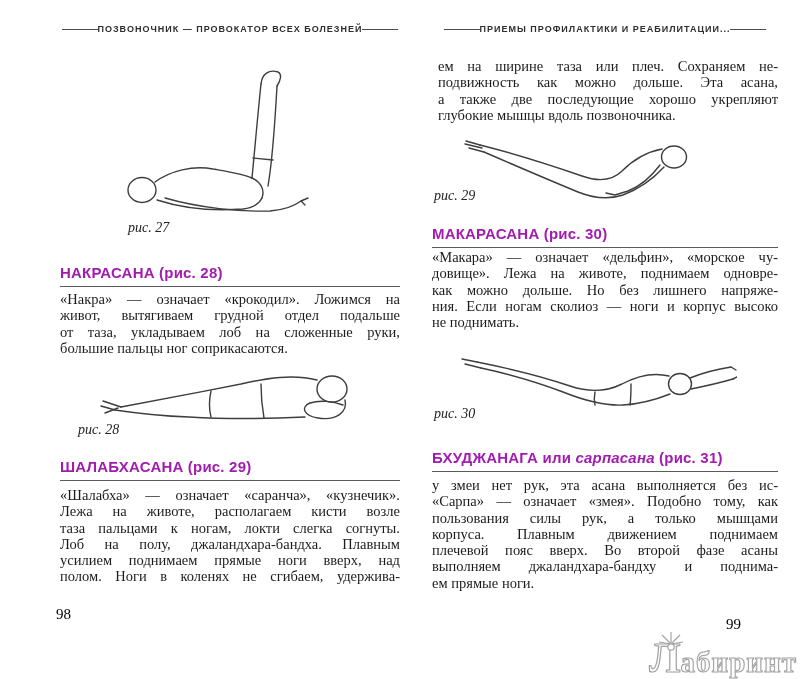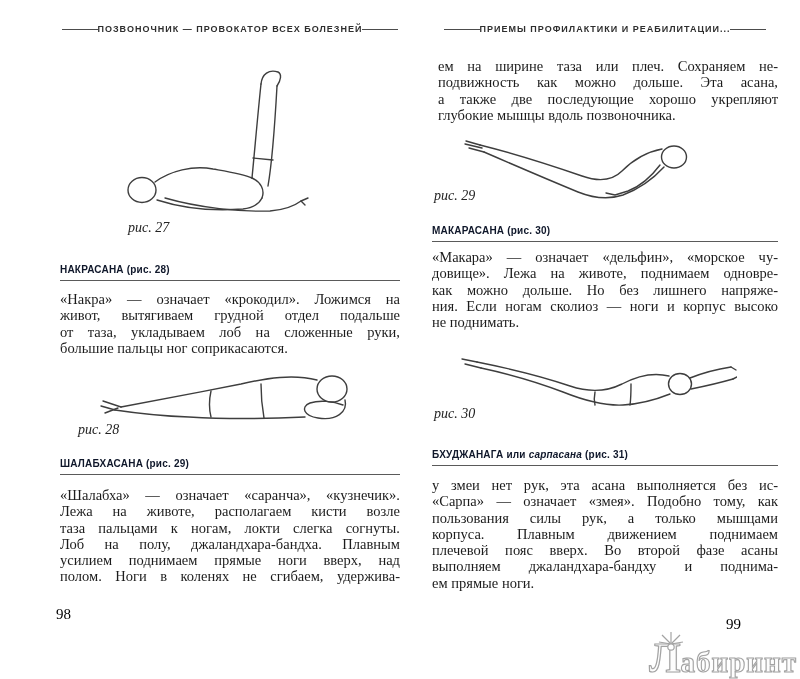--- a/index.html
+++ b/index.html
@@ -24,21 +24,21 @@
   .fig28{left:35px;top:362px;width:265px;height:70px;}
   .fig29{left:20px;top:140px;width:250px;height:70px;}
   .fig30{left:15px;top:358px;width:290px;height:62px;}
 
   .cap{position:absolute;font-style:italic;font-size:14px;color:#222;}
   .cap27{left:20px;top:220px;margin-left:48px;} .cap28{left:18px;top:422px;}
   .cap29{left:2px;top:188px;}  .cap30{left:2px;top:406px;}
 
   
   .shead{position:absolute;left:0;right:0;font-family:"Liberation Sans",sans-serif;
-         font-weight:bold;font-size:10px;color:#0f172a;letter-spacing:.2px;
+         font-weight:bold;font-size:15px;color:#a21caf;letter-spacing:.2px;
          padding-bottom:5px;border-bottom:1.2px solid #5a5a5a;}
   .sh-nakra{top:264px;} .sh-shala{top:458px;}
   .sh-makara{top:225px;} .sh-bhu{top:449px;}
   .alt{font-style:italic;}
 
   
   .btxt{position:absolute;left:0;right:0;font-size:14.5px;line-height:16.3px;color:#1c1c1c;}
   .b-nakra{top:291px;} .b-shala{top:487px;}
   .b-intro{top:58px;margin-left:6px;} .b-makara{top:249px;} .b-bhu{top:477px;}
   .jline{text-align:justify;text-align-last:justify;}

